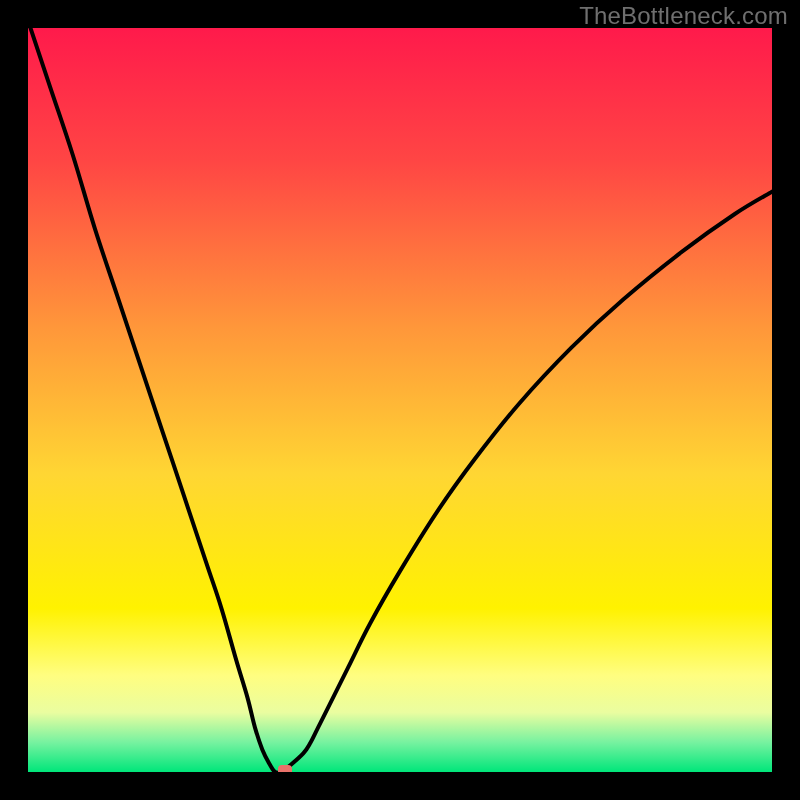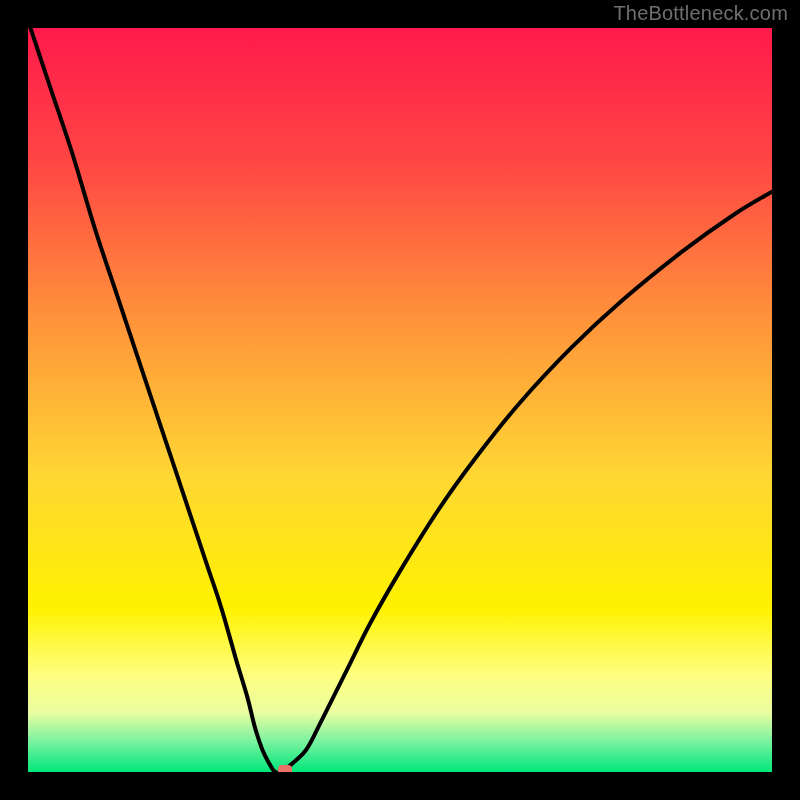--- a/index.html
+++ b/index.html
@@ -32,21 +32,21 @@
     position: absolute;
     inset: 0;
     width: 100%;
     height: 100%;
   }
   .watermark {
     position: absolute;
     top: 2px;
     right: 12px;
     color: #6f6f6f;
-    font-size: 20px;
+    font-size: 24px;
     font-weight: 400;
     letter-spacing: 0.2px;
     font-family: Arial, Helvetica, sans-serif;
   }
   .marker {
     position: absolute;
     width: 14px;
     height: 10px;
     background: #e9726a;
     border-radius: 4px;

